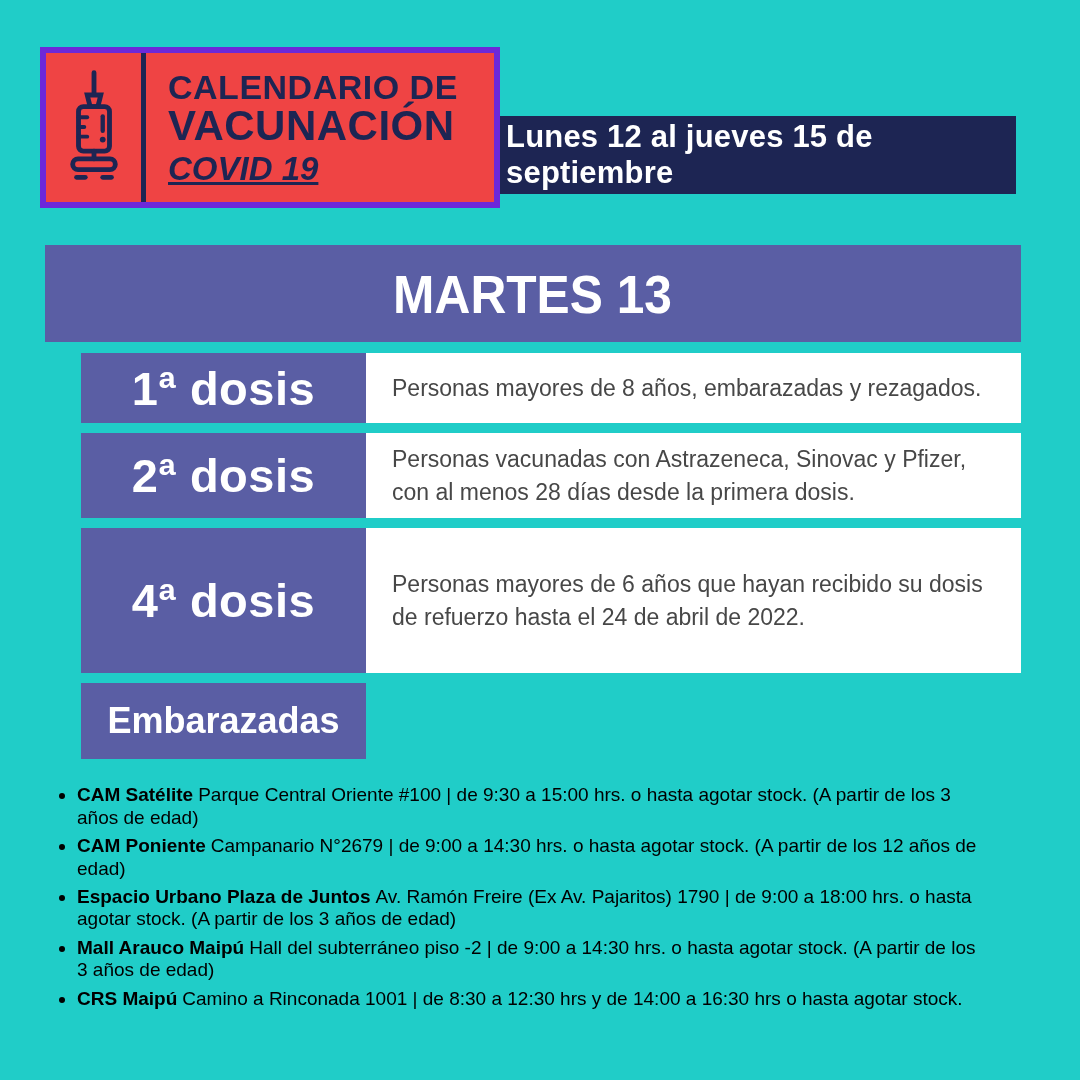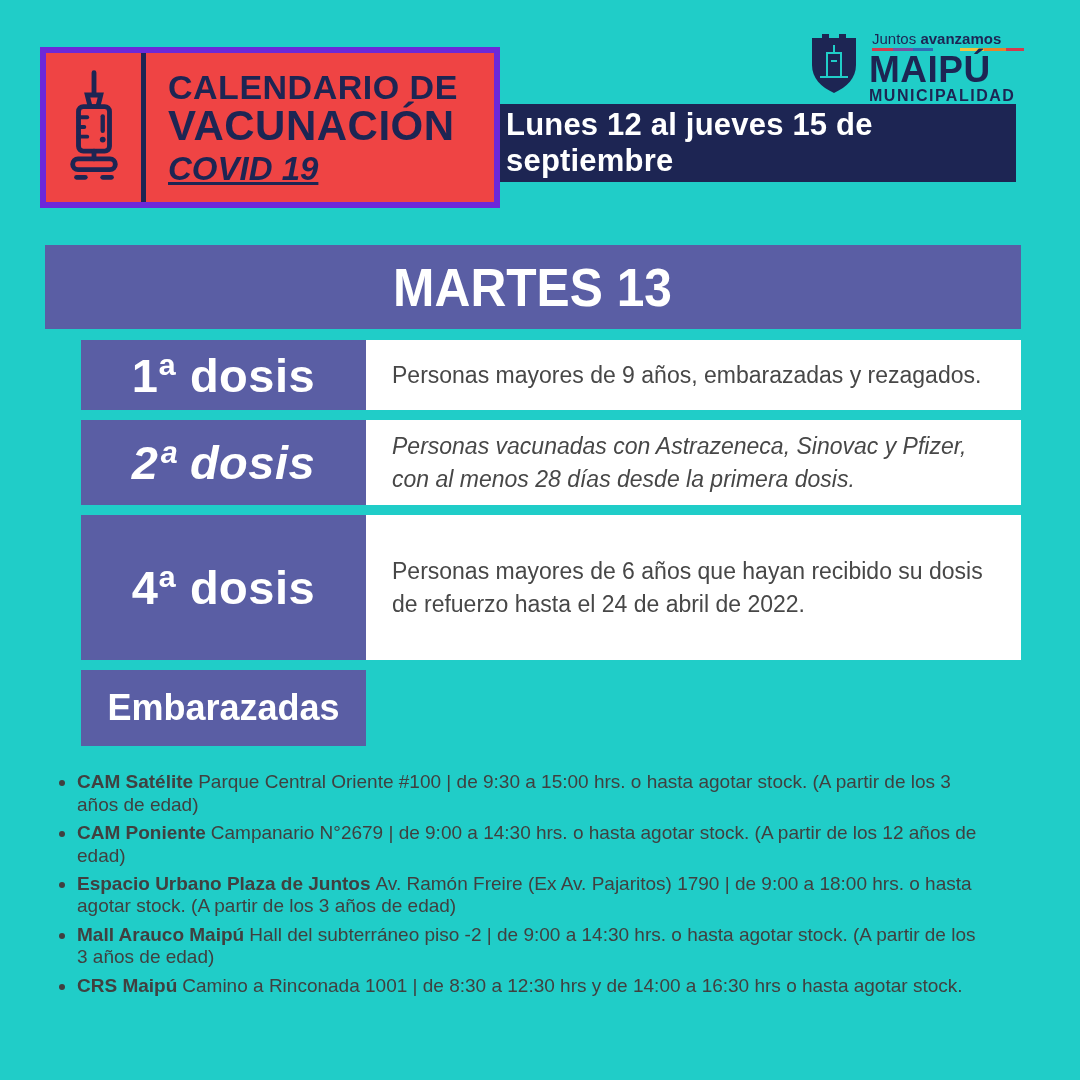--- a/index.html
+++ b/index.html
@@ -10,52 +10,52 @@
   
   .badge { position:absolute; left:40px; top:47px; width:460px; height:161px;
            background:#ef4444; border:6px solid #6d28d9; display:flex; z-index:2; }
   .badge-icon { width:100px; border-right:5px solid #1D2553; display:flex; align-items:center; justify-content:center; }
   .badge-text { flex:1; padding:10px 4px 8px 22px; display:flex; flex-direction:column; justify-content:center; }
   .b-line1 { font-size:34px; font-weight:bold; color:#1D2553; letter-spacing:0.5px; line-height:1.08; }
   .b-line2 { font-size:42px; font-weight:bold; color:#1D2553; letter-spacing:0.5px; line-height:1.02; }
   .b-line3 { font-size:33px; font-weight:bold; font-style:italic; color:#1D2553; line-height:1.15; margin-top:2px;text-decoration:underline; }
 
   
-  .date-banner { position:absolute; left:498px; top:104px; width:518px; height:78px; background:#1D2553;
+  .date-banner { position:absolute; left:498px; top:116px; width:518px; height:78px; background:#1D2553;
                  display:flex; align-items:center; justify-content:center; z-index:1; }
   .date-banner span { color:#FFFFFF; font-size:31px; font-weight:bold; letter-spacing:0.2px; padding-left:8px; }
 
   
   .logo { position:absolute; top:31px; right:56px; display:flex; gap:9px; align-items:flex-start; z-index:2; }
   .logo-textcol { display:flex; flex-direction:column; }
   .tagline { font-size:15px; color:#1D2553; line-height:1; margin-left:3px; }
   .tagline .bold { font-weight:bold; }
   .tagline-strip { height:3px; width:152px; margin:2px 0 1px 3px;
      background:linear-gradient(90deg,#d23b4e 0 14%,#7a4fa0 14% 27%,#2f6db5 27% 40%,transparent 40% 58%,#f2c23e 58% 74%,#e8842c 74% 88%,#d23b4e 88% 100%); }
   .logo-name { font-size:37px; font-weight:bold; color:#1D2553; line-height:0.95; letter-spacing:0.5px; }
   .logo-sub { font-size:16px; font-weight:bold; color:#1D2553; letter-spacing:1.5px; line-height:1.1; }
 
   
   .content { position:absolute; top:245px; left:45px; width:976px; }
 
-  .day-banner { height:84px; background:#5A5EA4; display:flex; align-items:center; justify-content:center; margin-bottom:11px; }
+  .day-banner { height:97px; background:#5A5EA4; display:flex; align-items:center; justify-content:center; margin-bottom:11px; }
   .day-banner span { color:#FFFFFF; font-size:54px; font-weight:bold; letter-spacing:0px;
                      display:inline-block; transform:scaleX(0.92); }
 
   .sched-row { display:flex; align-items:stretch; margin-bottom:10px;padding-left:36px; }
   .row-label { width:285px; flex-shrink:0; background:#5A5EA4; display:flex; align-items:center; justify-content:center; }
   .row-label span { color:#FFFFFF; font-weight:bold; font-size:47px; letter-spacing:0.5px; }
   .row-label.small span { font-size:36px; letter-spacing:0px; }
   .row-desc { flex:1; background:#FFFFFF; display:flex; align-items:center; padding:10px 14px 10px 26px; }
   .row-desc p { color:#474747; font-size:23px; line-height:1.42; }
-  .h70 { min-height:70px; } .h78 { min-height:78px;font-style:italic; } .h145 { min-height:145px; } .h76 { min-height:76px;border-radius:27px; }
+  .h70 { min-height:70px; } .h78 { min-height:78px; } .h145 { min-height:145px; } .h76 { min-height:76px;border-radius:27px; }
 
   
   .locations { margin:25px 0 0 32px; width:912px; list-style:disc; color:#14141e; }
-  .locations li { font-size:19px; line-height:1.18; margin-bottom:6px; color:#404040; }
+  .locations li { font-size:19px; line-height:1.18; margin-bottom:6px; color:#000000; }
   .loc-name { font-weight:bold; margin-right:5px; }
 </style>
 </head>
 <body>
 
 <div class="canvas">
 
   <div class="badge">
     <div class="badge-icon">
       <span>
@@ -81,55 +81,33 @@
       <div class="b-line1">CALENDARIO DE</div>
       <div class="b-line2">VACUNACIÓN</div>
       <div class="b-line3">COVID 19</div>
     </div>
   </div>
 
   <div class="date-banner">
     <span>Lunes 12 al jueves 15 de septiembre</span>
   </div>
 
-  <div class="logo">
-    <span>
-      <svg width="52" height="64" viewBox="0 0 52 64">
-        <path d="M4 7 H14 V3 H21 V7 H31 V3 H38 V7 H48 V34 C48 47 39 56 26 62 C13 56 4 47 4 34 Z" fill="#1D2553"></path>
-        <g stroke="#20CDC8" stroke-width="2" fill="none">
-          <rect x="19" y="22" width="14" height="24"></rect>
-          <path d="M26 14 v8"></path>
-          <path d="M12 46 h28"></path>
-          <path d="M23 30 h6"></path>
-        </g>
-      </svg>
-    </span>
-    <div class="logo-textcol">
-      <div class="tagline">
-        <span>Juntos</span>
-        <span class="bold">avanzamos</span>
-      </div>
-      <div class="tagline-strip"></div>
-      <div class="logo-name">MAIPÚ</div>
-      <div class="logo-sub">MUNICIPALIDAD</div>
-    </div>
-  </div>
 
   <div class="content">
 
     <div class="day-banner">
       <span>MARTES 13</span>
     </div>
 
     <div class="sched-row h70">
       <div class="row-label">
         <span>1ª dosis</span>
       </div>
       <div class="row-desc">
-        <p>Personas mayores de 9 años, embarazadas y rezagados.</p>
+        <p>Personas mayores de 8 años, embarazadas y rezagados.</p>
       </div>
     </div>
 
     <div class="sched-row h78">
       <div class="row-label">
         <span>2ª dosis</span>
       </div>
       <div class="row-desc">
         <p>Personas vacunadas con Astrazeneca, Sinovac y Pfizer, con al menos 28 días desde la primera dosis.</p>
       </div>

